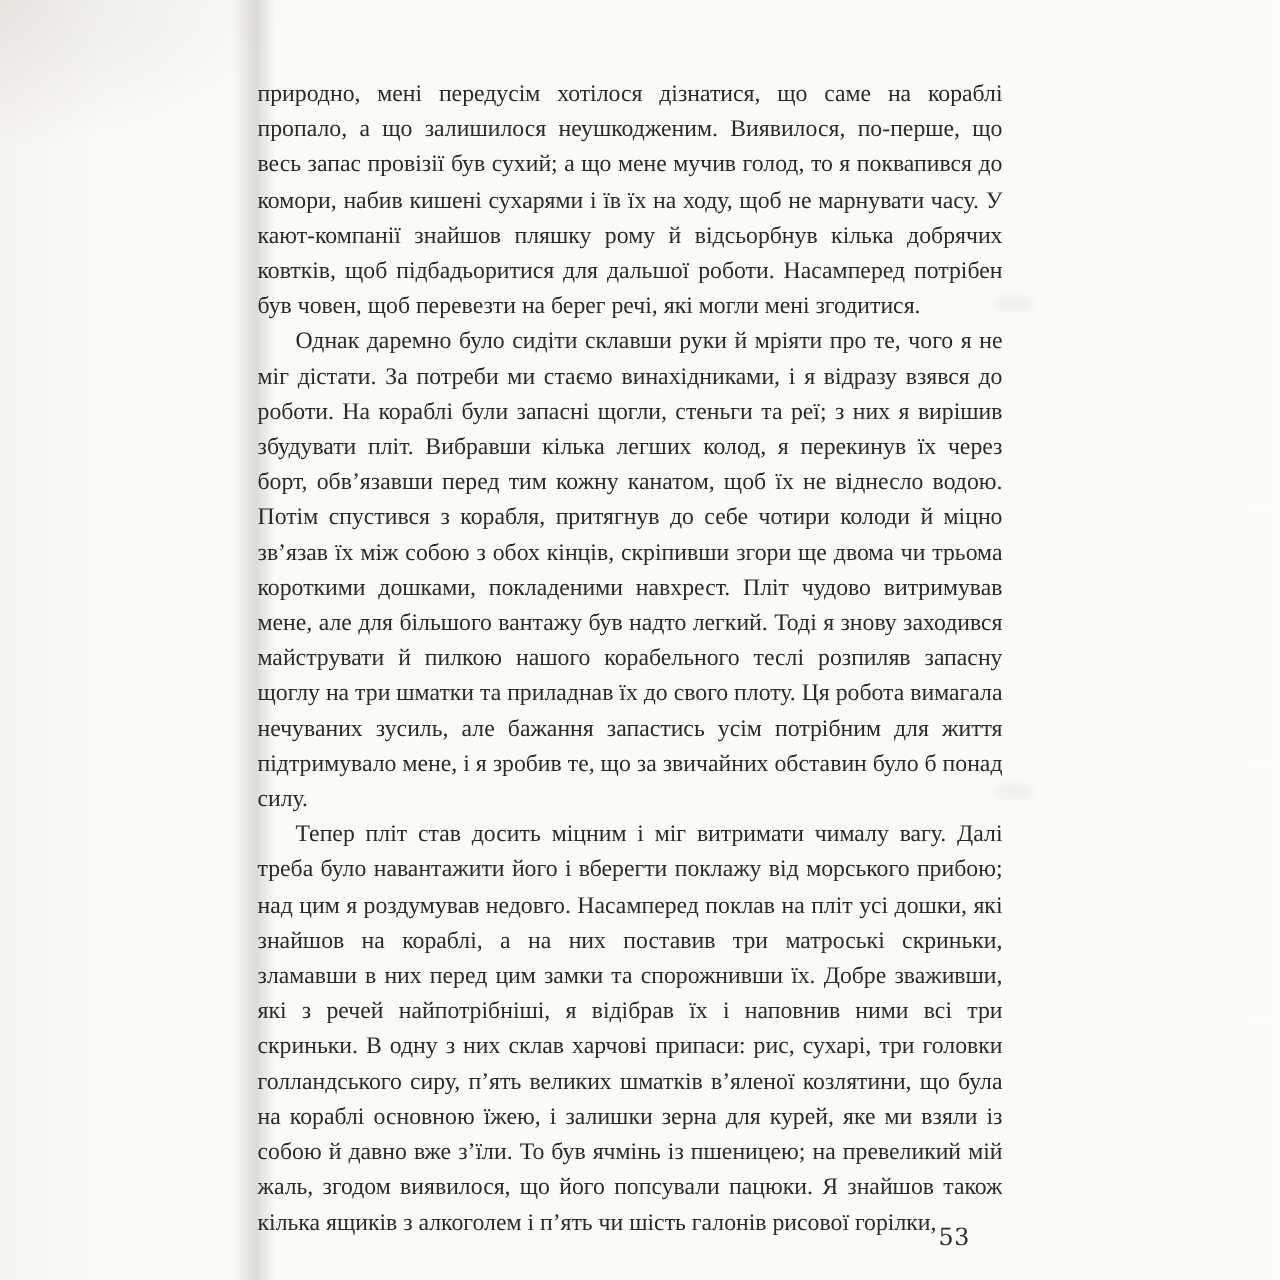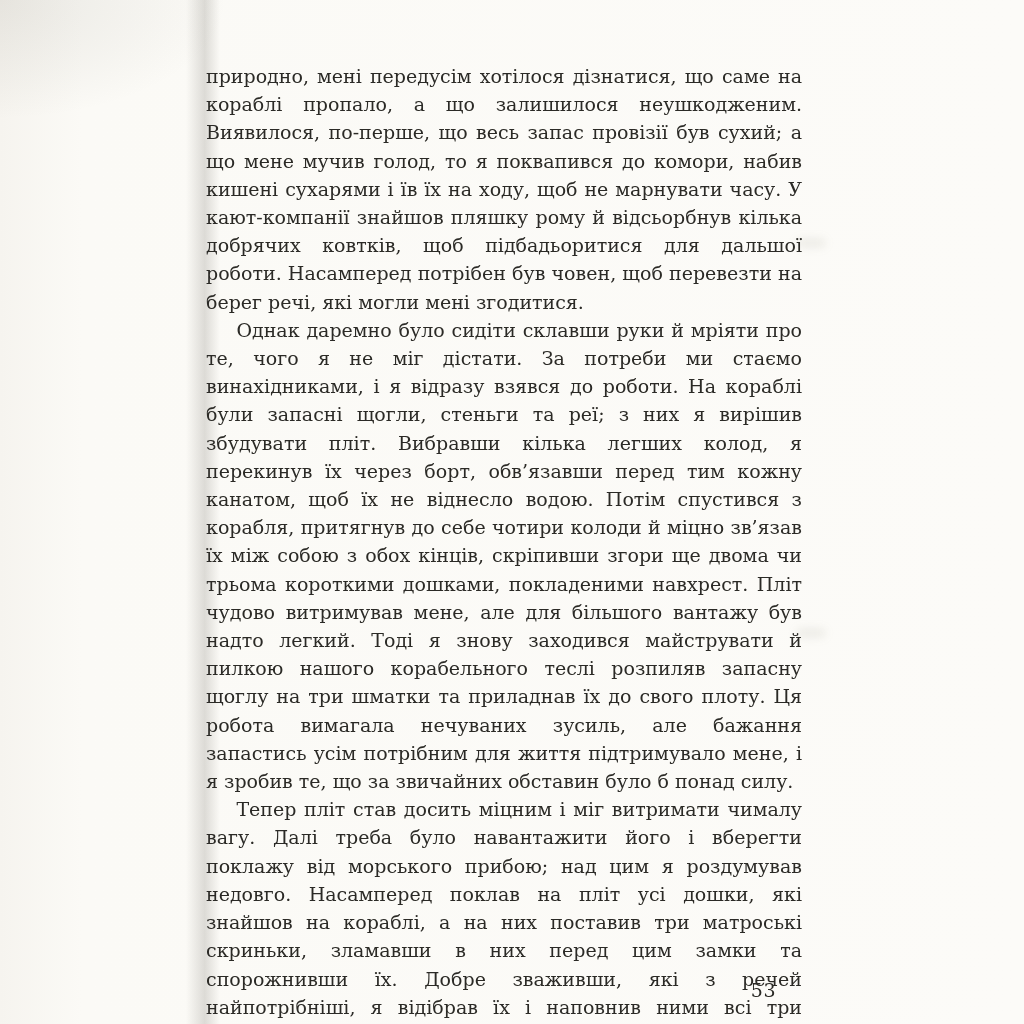--- a/index.html
+++ b/index.html
@@ -52,20 +52,21 @@
     top: 62px;
     width: 596px;
     color: #2b2a26;
     font-size: 19px;
     line-height: 28.2px;
     text-align: justify;
   }
   .para {
     margin: 0;
     text-indent: 1.6em;
+    font-family: Liberation Serif, serif;
   }
   .para.no-indent {
     text-indent: 0;
   }
   
   .bleed {
     position: absolute;
     right: 198px;
     width: 30px;
     height: 10px;

